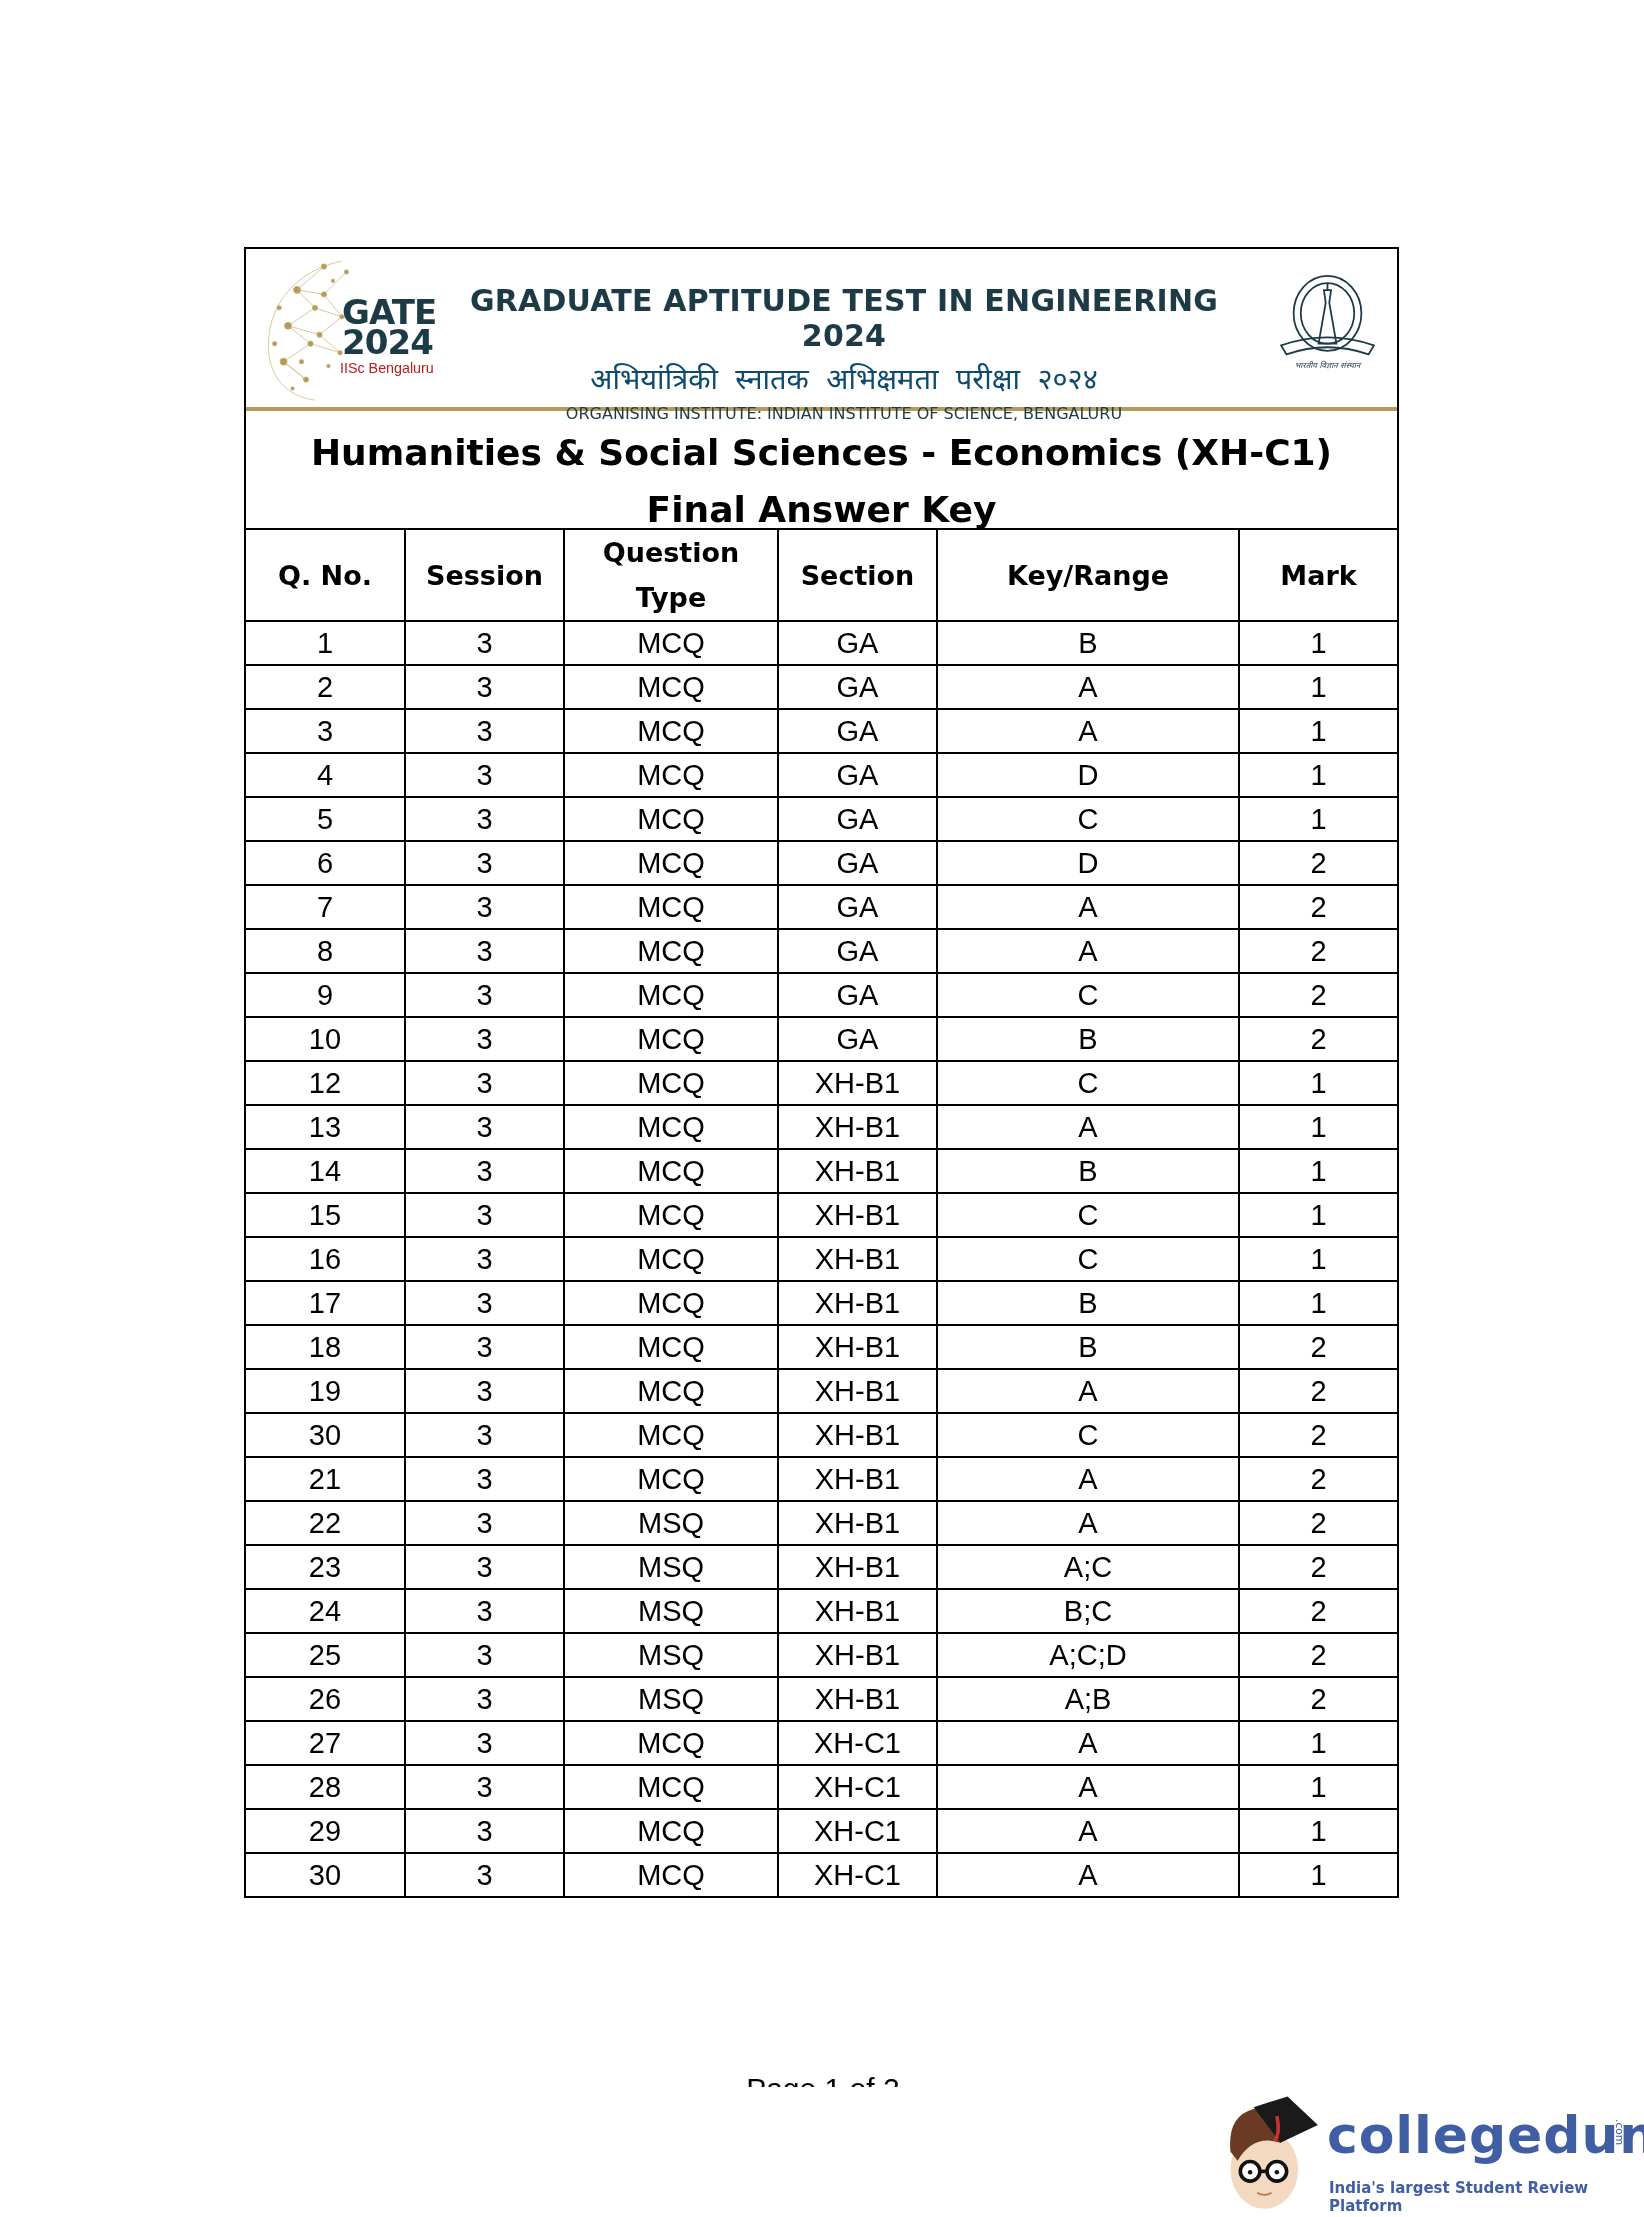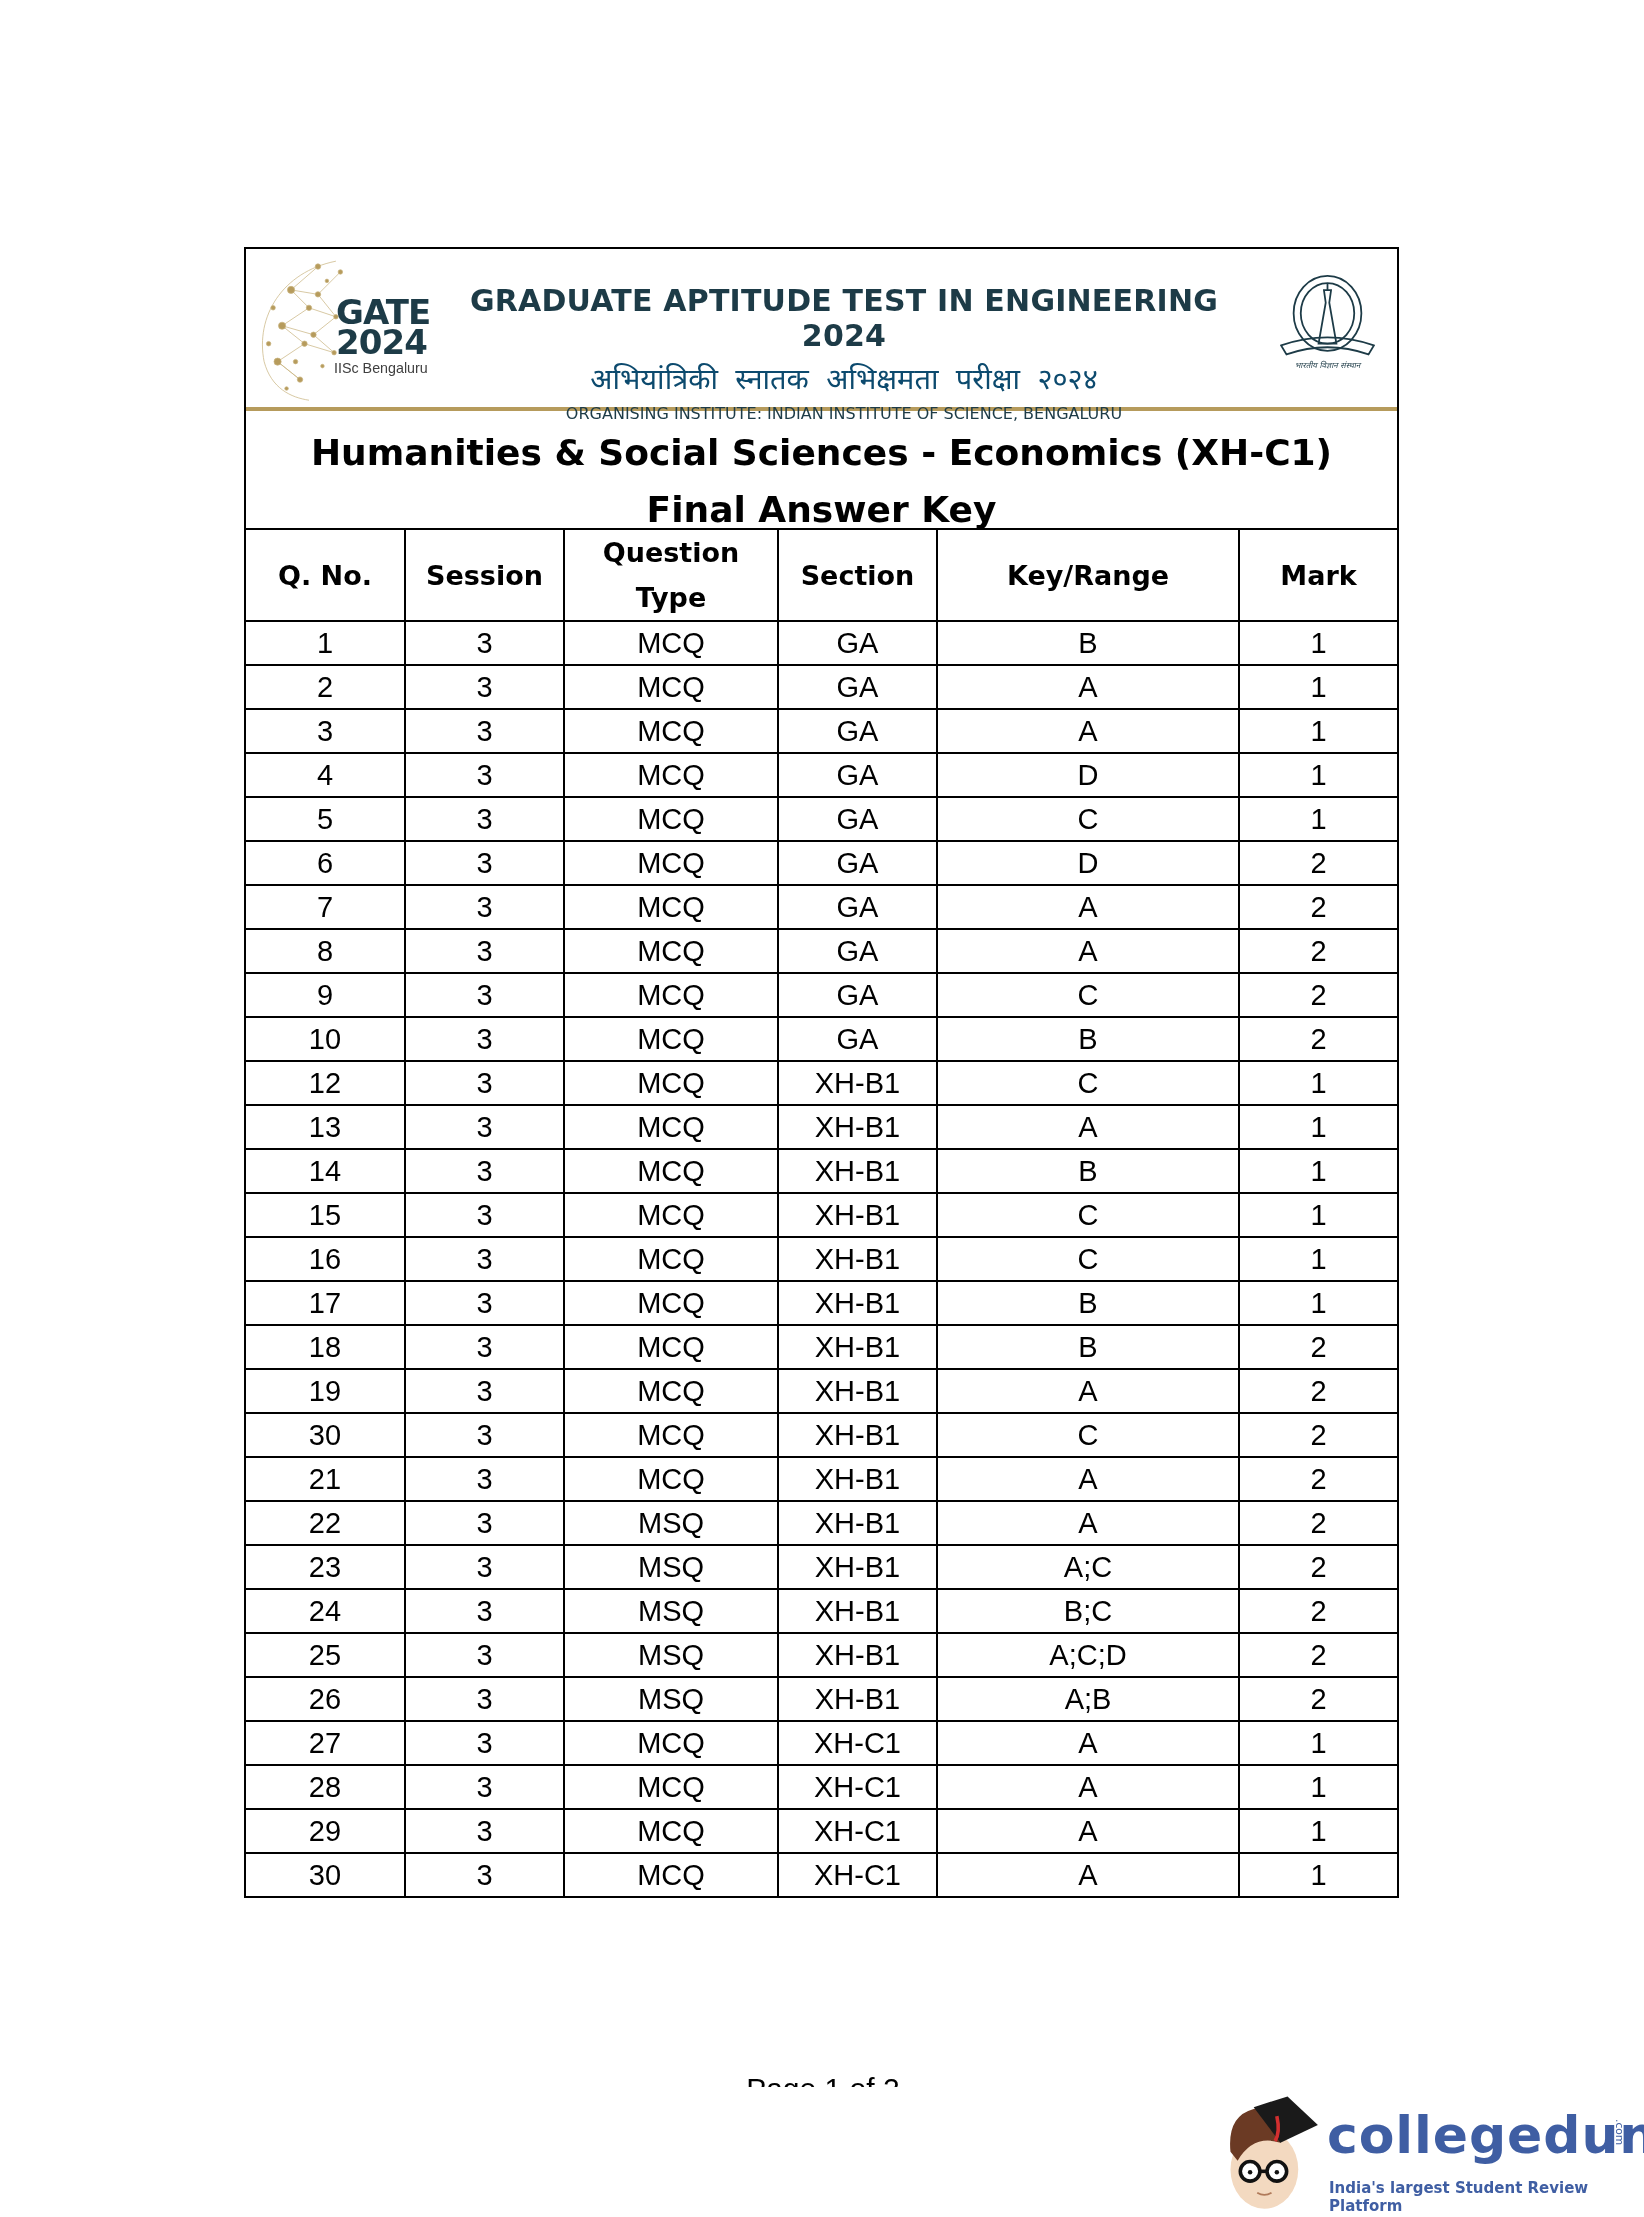--- a/index.html
+++ b/index.html
@@ -7,28 +7,28 @@
     width: 1644px; height: 2217px; background: #ffffff; position: relative;
     font-family: "Liberation Sans", sans-serif; color: #000; overflow: hidden;
   }
   .sheet {
     position: absolute; left: 244px; top: 247px; width: 1155px;
     border: 2.7px solid #000; box-sizing: border-box; background: #fff;
   }
   .banner {
     position: relative; height: 158px; border-bottom: 4.5px solid #b69b5c;
   }
-  .gate-logo { position: absolute; left: 9px; top: 5.4px; width: 179px; height: 148px; }
+  .gate-logo { position: absolute; left: 15px; top: 5.4px; width: 179px; height: 148px; }
   .gate-logo svg { position: absolute; left: 0; top: 0; }
   .gate-word {
     position: absolute; left: 81px; top: 43px; font-family: "DejaVu Sans", sans-serif;
     font-weight: bold; font-size: 34px; line-height: 30px; color: #1d3b47; letter-spacing: -0.9px;
   }
   .gate-sub {
-    position: absolute; left: 79px; top: 106px; font-size: 14.3px; color: #404040;
+    position: absolute; left: 79px; top: 106px; font-size: 14.3px; color: #b91c1c;
   }
   .banner-titles {
     position: absolute; left: 206px; right: 161px; top: 34px; text-align: center;
   }
   .banner-en {
     font-family: "DejaVu Sans", sans-serif; font-weight: bold; font-size: 30px; color: #1d3b47;
     letter-spacing: 0.2px;
   }
   .banner-hi {
     font-family: Liberation Mono, monospace; font-size: 29px; color: #0c4a6e; margin-top: 5.4px;

